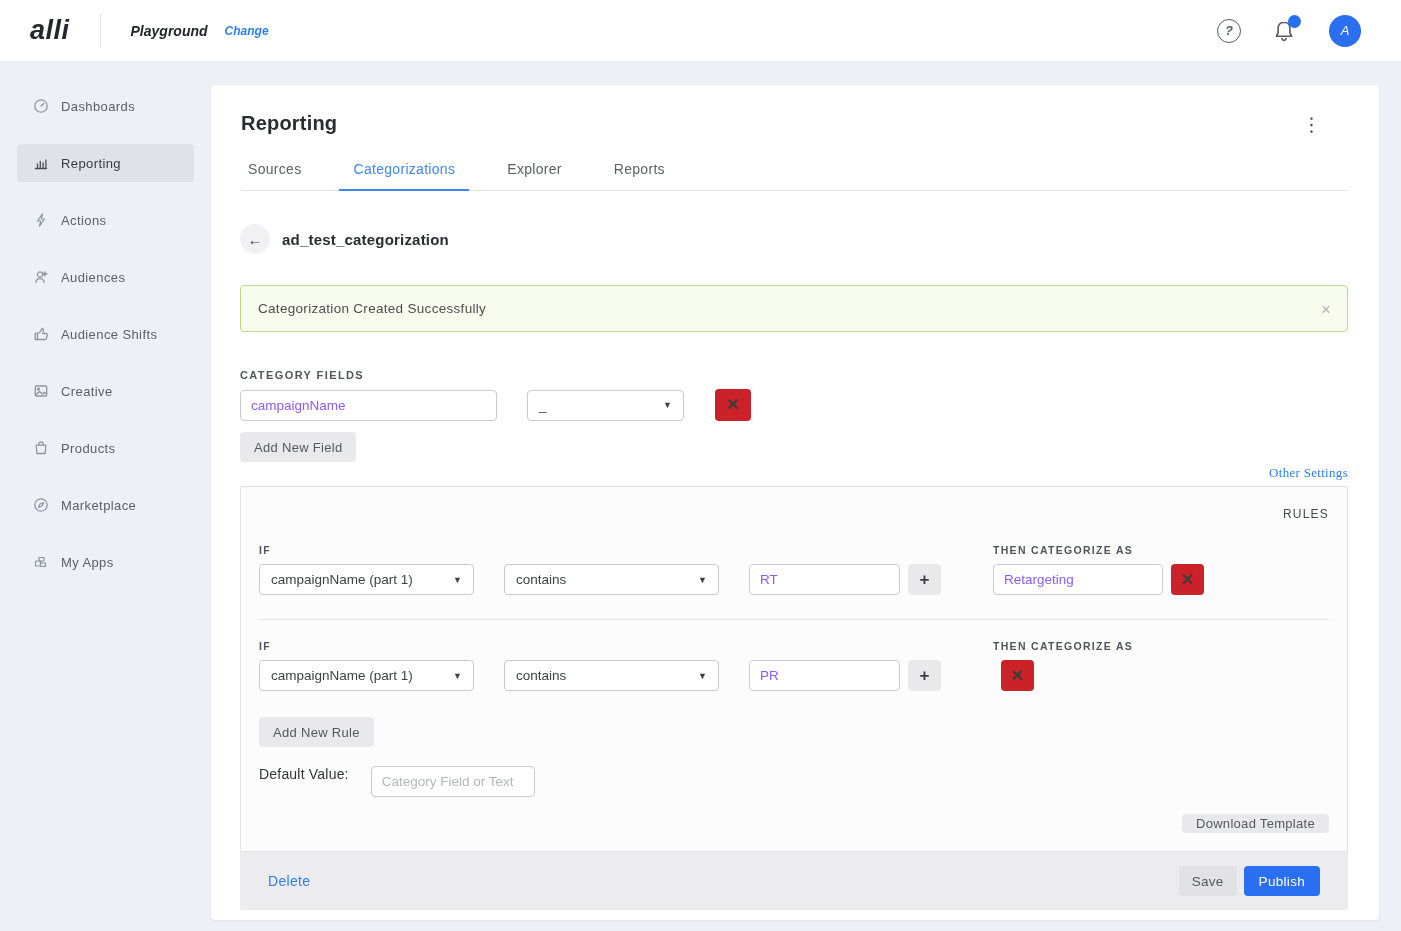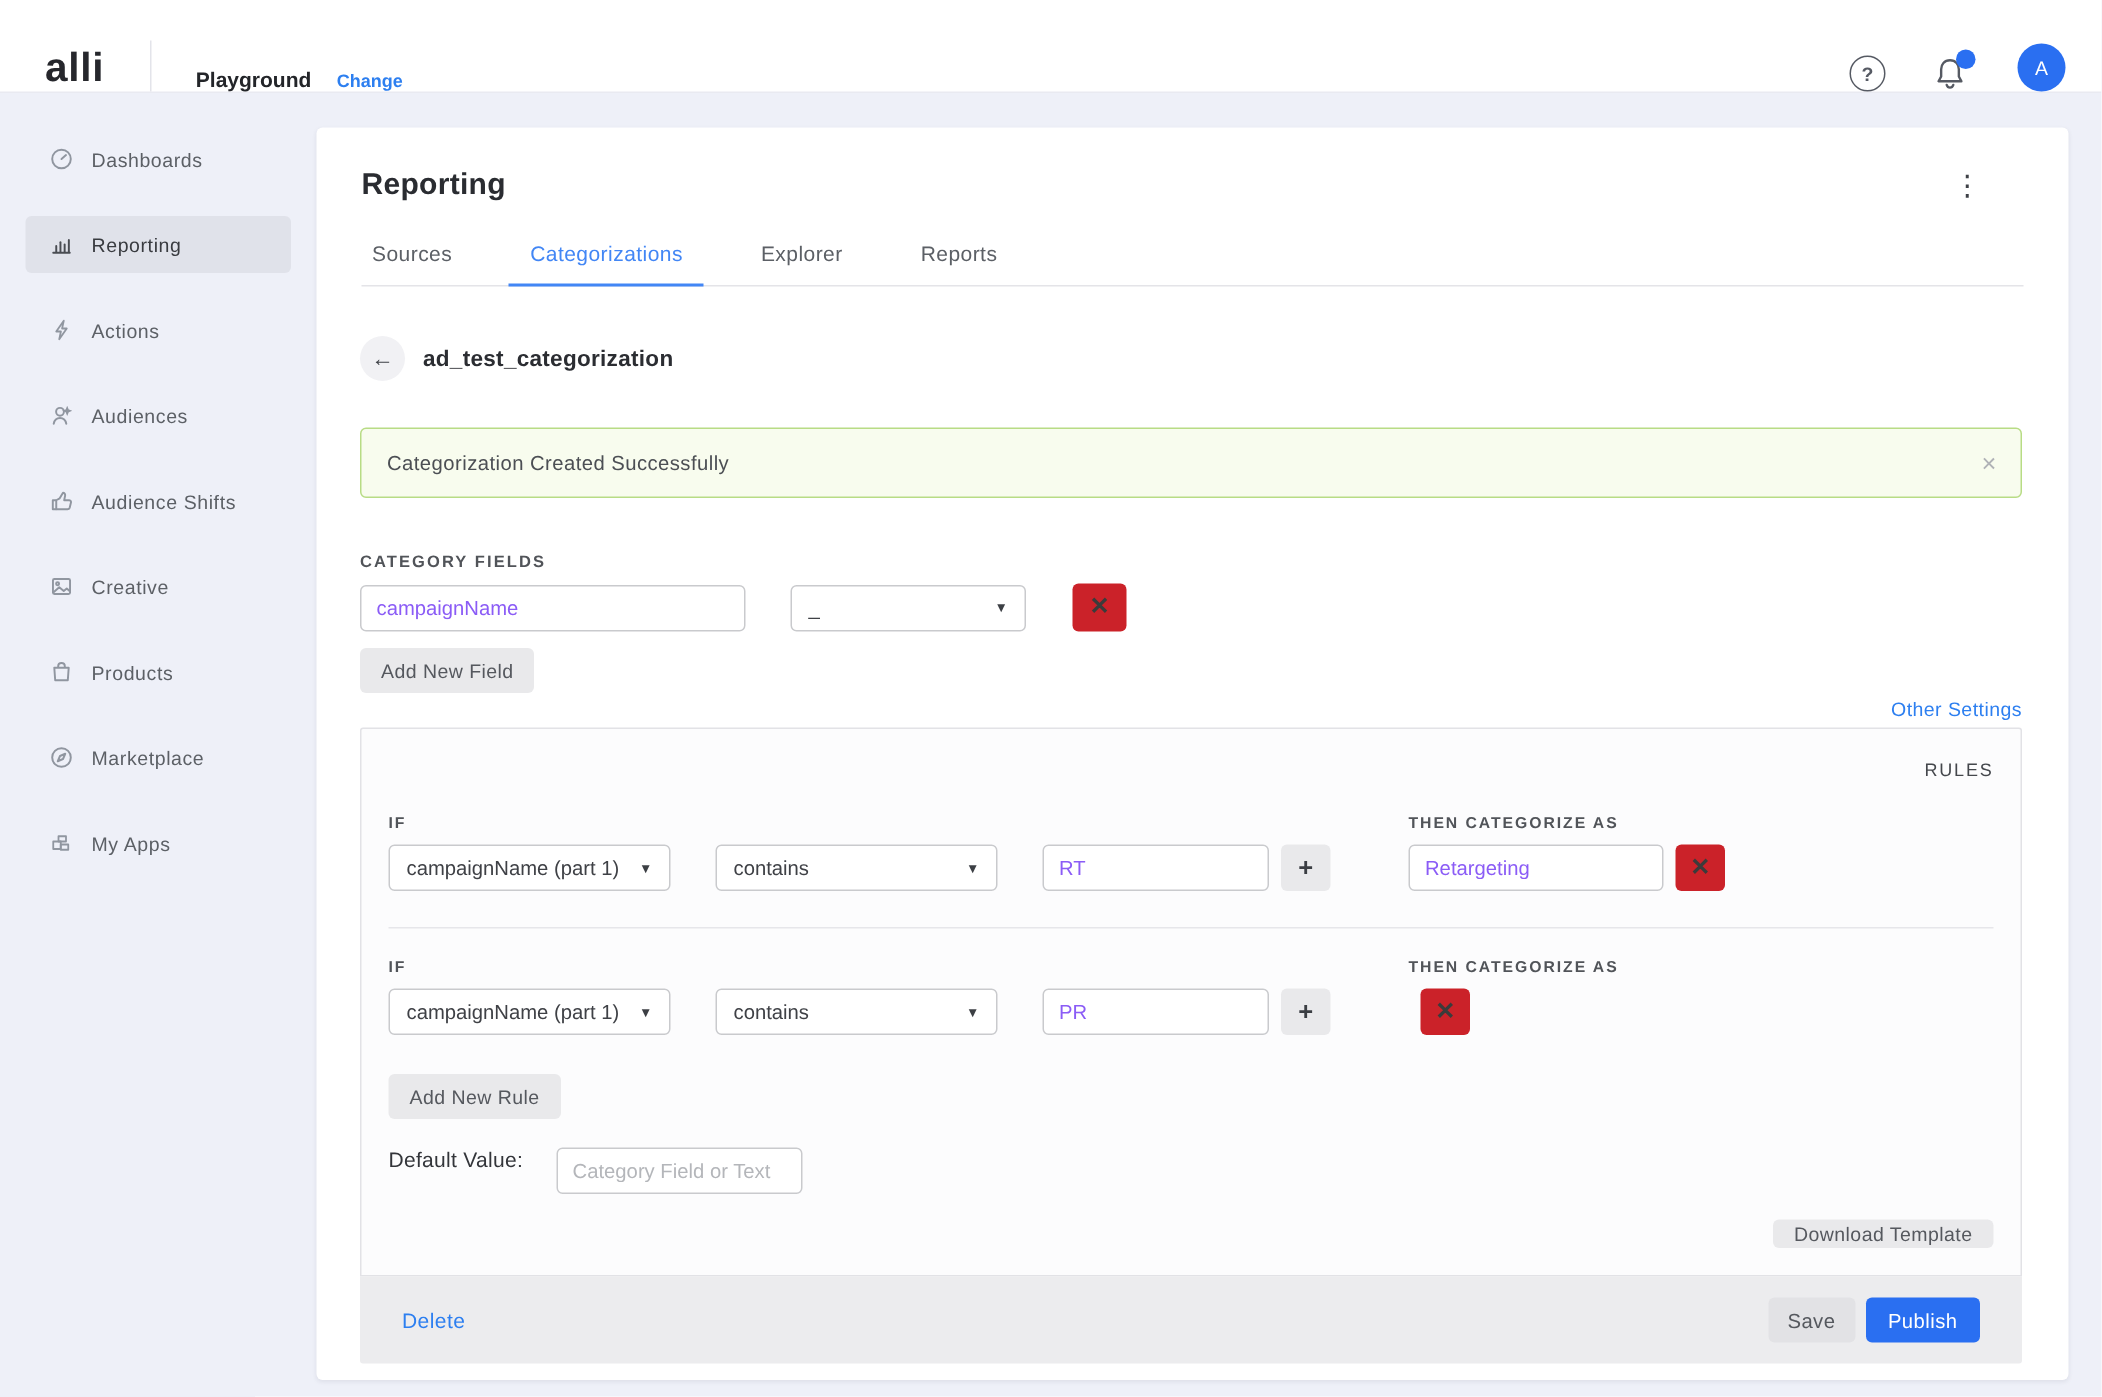--- a/index.html
+++ b/index.html
@@ -8,21 +8,21 @@
     font-family:"Liberation Sans", sans-serif;
     background:#eef0f8;
     color:#34363c;
     overflow:hidden;
   }
   .page { width:1401px; height:931px; display:flex; flex-direction:column; }
 
   
   .topbar {
     height:62px; background:#fff; border-bottom:1px solid #e9eaf1;
-    display:flex; align-items:flex-end; flex-shrink:0; padding:0 24px 0 30px;
+    display:flex; align-items:center; flex-shrink:0; padding:0 40px 0 30px;font-style:italic;
   }
   .logo { font-size:27px; font-weight:700; color:#26272c; letter-spacing:.5px; }
   .topbar-divider { width:1px; height:34px; background:#e3e4ea; margin:0 30px; }
   .workspace-name { font-size:14px; font-weight:700; color:#232529; }
   .change-link { font-size:12px; font-weight:700; color:#2d7ff0; margin-left:17px; cursor:pointer; text-decoration:none; }
   .topbar-spacer { flex:1; }
   .help-btn {
     width:24px; height:24px; border-radius:50%; border:1.6px solid #565a63;
     display:flex; align-items:center; justify-content:center;
     font-size:13px; font-weight:700; color:#565a63; cursor:pointer; margin-right:32px;
@@ -101,32 +101,32 @@
     display:flex; align-items:center; justify-content:center; line-height:1;
     font-family:"Liberation Sans", sans-serif;
   }
   .gray-btn {
     height:30px; border:none; border-radius:4px; background:#e9e9eb; color:#55585e;
     font-size:13px; letter-spacing:.3px; padding:0 14px; cursor:pointer;
     font-family:"Liberation Sans", sans-serif;
   }
   .add-field-btn { margin-top:11px; width:fit-content; }
 
-  .other-settings-row { display:flex; justify-content:flex-end; margin-top:3px; }
+  .other-settings-row { display:flex; justify-content:flex-end; margin-top:3px;font-family:Liberation Serif, serif; }
   .other-settings { font-size:13px; color:#2d7ff0; cursor:pointer; text-decoration:none; letter-spacing:.3px; }
 
   
   .rules-box { margin-top:5px; background:#fcfcfd; border:1px solid #e2e2e6; border-radius:2px 2px 0 0; }
   .rules-inner { padding:20px 18px 18px 18px; }
   .rules-title { font-size:12px; letter-spacing:1.2px; color:#44474c; font-weight:400;text-align:right; }
   .rule-row { display:flex; align-items:flex-end; margin-top:23px; }
   .rule-group { display:flex; flex-direction:column; }
   .rule-label { font-size:10.5px; font-weight:700; letter-spacing:1.3px; color:#515459; margin-bottom:8px; }
   .rule-controls { display:flex; align-items:center; }
-  .rule-select { width:188px; margin-right:30px; }
+  .rule-select { width:215px; margin-right:30px; }
   .rule-value { width:151px; }
   .plus-btn {
     width:33px; height:31px; border:none; border-radius:4px; background:#e9e9eb;
     color:#3b3e43; font-size:17px; font-weight:700; cursor:pointer; margin-left:8px;
     line-height:1; font-family:"Liberation Sans", sans-serif;
   }
   .then-group { margin-left:52px; }
   .cat-input-wrap { position:relative; display:inline-block; }
   .cat-input { width:170px; }
   .cat-input.focused {

